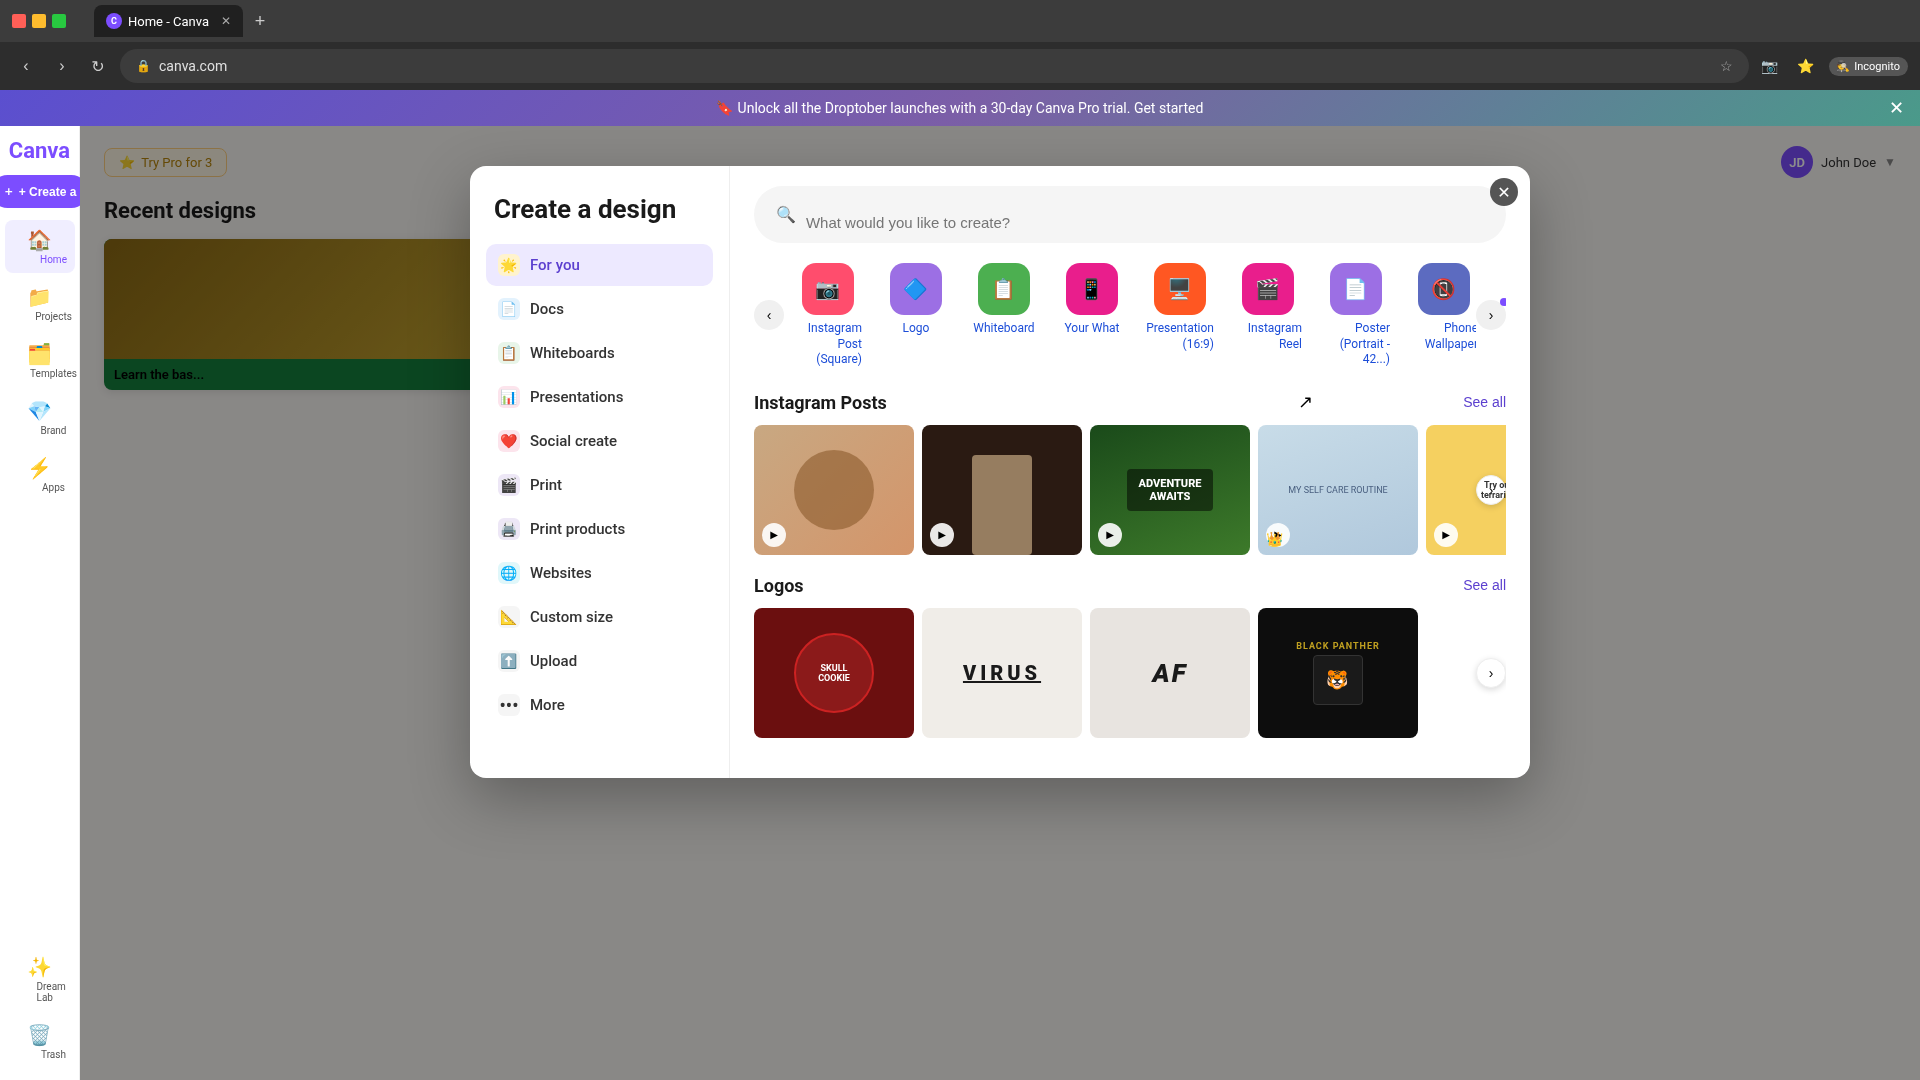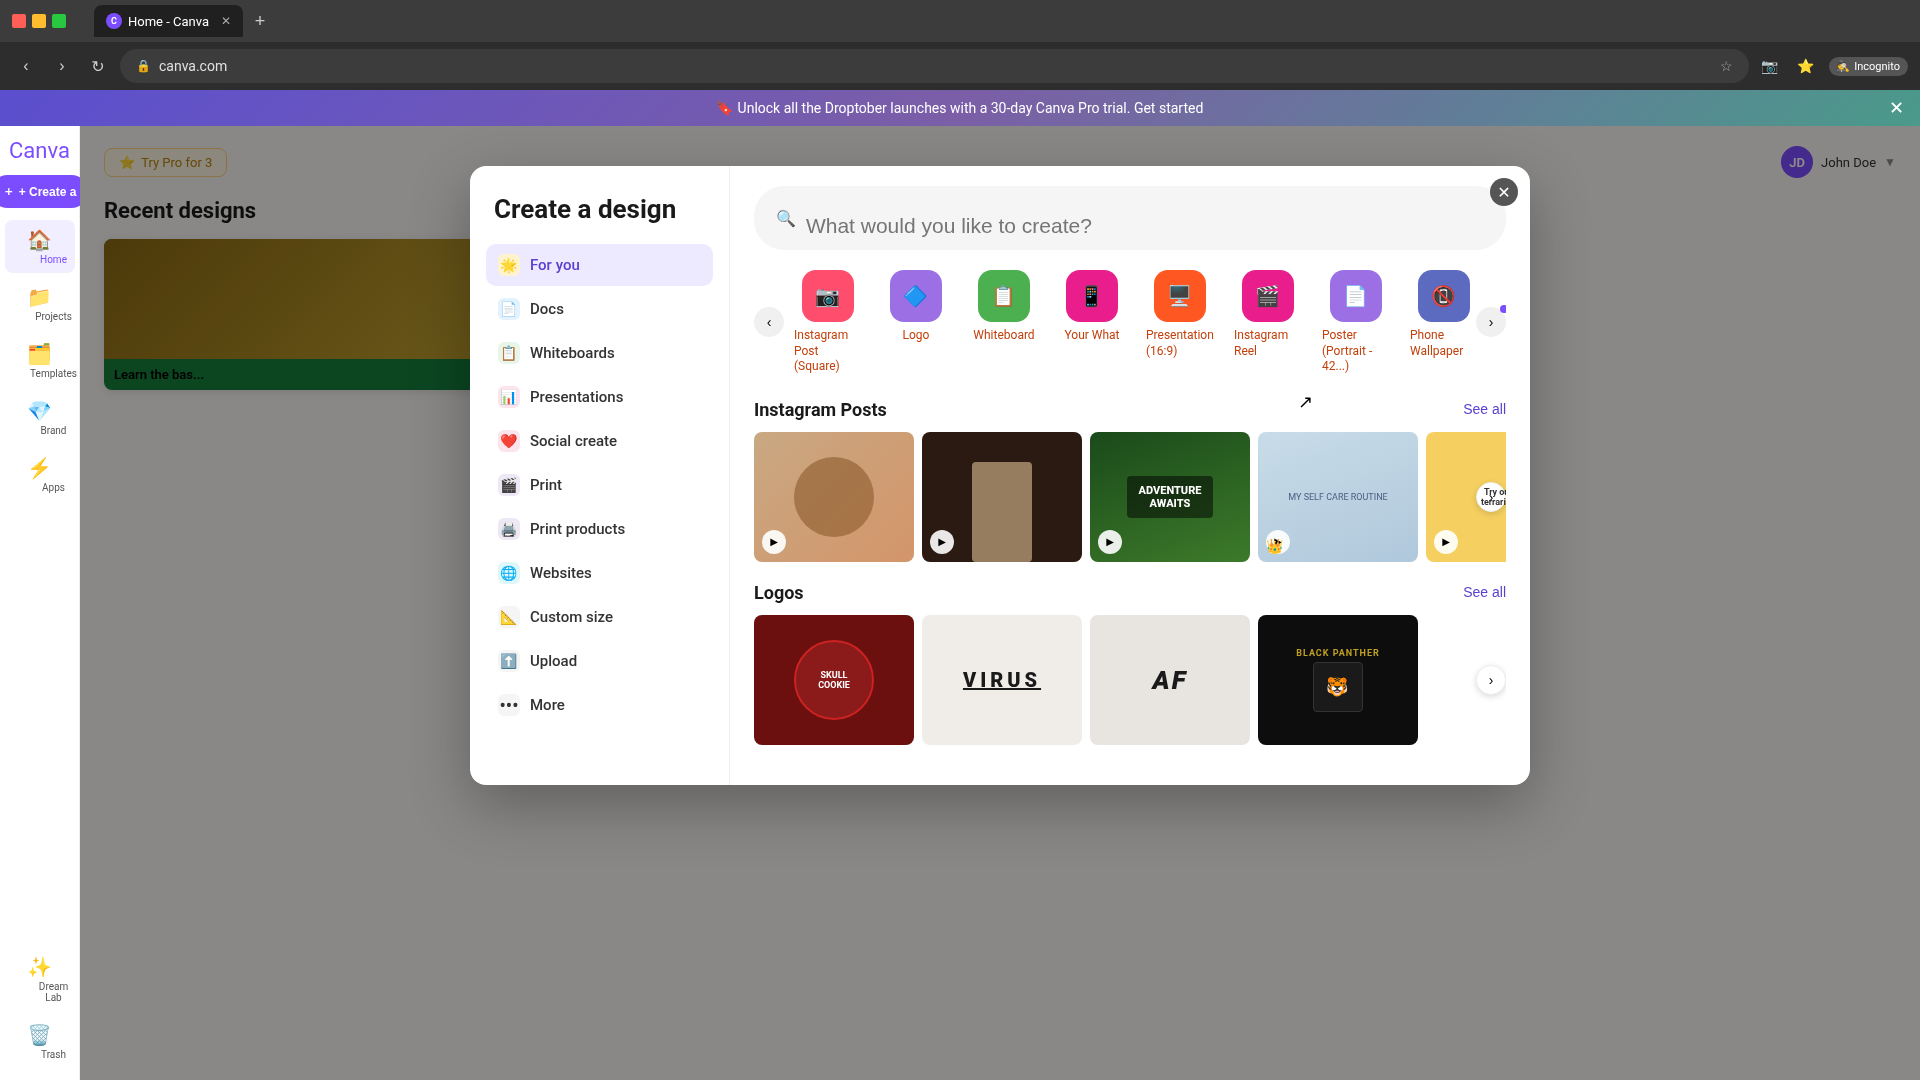--- a/index.html
+++ b/index.html
@@ -167,21 +167,21 @@
       flex-direction: column;
       align-items: center;
       padding: 8px 4px;
       border-radius: 8px;
       cursor: pointer;
       width: 70px;
       gap: 2px;
     }
     .sidebar-item.active { background: #f0eeff; }
     .sidebar-item-icon { font-size: 20px; }
-    .sidebar-item-label { font-size: 10px; color: #555; text-align: center; margin-left: 28px; }
+    .sidebar-item-label { font-size: 10px; color: #555; text-align: left; margin-left: 28px; }
     .sidebar-item.active .sidebar-item-label { color: #7c4dff; }
 
     
     .create-btn-area {
       padding: 0 8px 8px;
     }
     .create-btn {
       background: #7c4dff;
       color: #fff;
       border: none;
@@ -292,21 +292,21 @@
       border-radius: 30px;
       padding: 10px 20px;
       margin-bottom: 20px;
       border: 2px solid transparent;
     }
     .search-icon { color: #888; font-size: 16px; }
     .search-input {
       border: none;
       background: transparent;
       outline: none;
-      font-size: 21px;
+      font-size: 15px;
       color: #333;
       flex: 1;
       margin-top: 16px;
     }
 
     
     .quick-icons {
       display: flex;
       align-items: center;
       gap: 0;
@@ -340,22 +340,22 @@
     }
     .quick-icon-circle {
       width: 52px; height: 52px;
       border-radius: 14px;
       display: flex; align-items: center; justify-content: center;
       font-size: 22px;
       transition: transform 0.15s;
     }
     .quick-icon-label {
       font-size: 12px;
-      color: #c2410c;
-      text-align: left;
+      color: #1d4ed8;
+      text-align: right;
       max-width: 80px;
       line-height: 1.3;
     }
 
     
     .section-header {
       display: flex;
       justify-content: space-between;
       align-items: center;
       margin-bottom: 12px;
@@ -521,21 +521,21 @@
 
 <div class="promo-banner">
   <span>🔖 Unlock all the Droptober launches with a 30-day Canva Pro trial. Get started</span>
   <button class="banner-close">✕</button>
 </div>
 
 <div class="main-area">
 
   <div class="sidebar">
     <div class="sidebar-logo">
-      <span style="font-size:22px; font-weight:400; color:#7c4dff;">Canva</span>
+      <span style="font-size:22px; font-weight:700; color:#7c4dff;">Canva</span>
     </div>
     <div class="create-btn-area">
       <button class="create-btn">
         <span>＋</span>
         <span>+ Create a</span>
       </button>
     </div>
     <div class="sidebar-item active">
       <span class="sidebar-item-icon">🏠</span>
       <span class="sidebar-item-label">Home</span>

